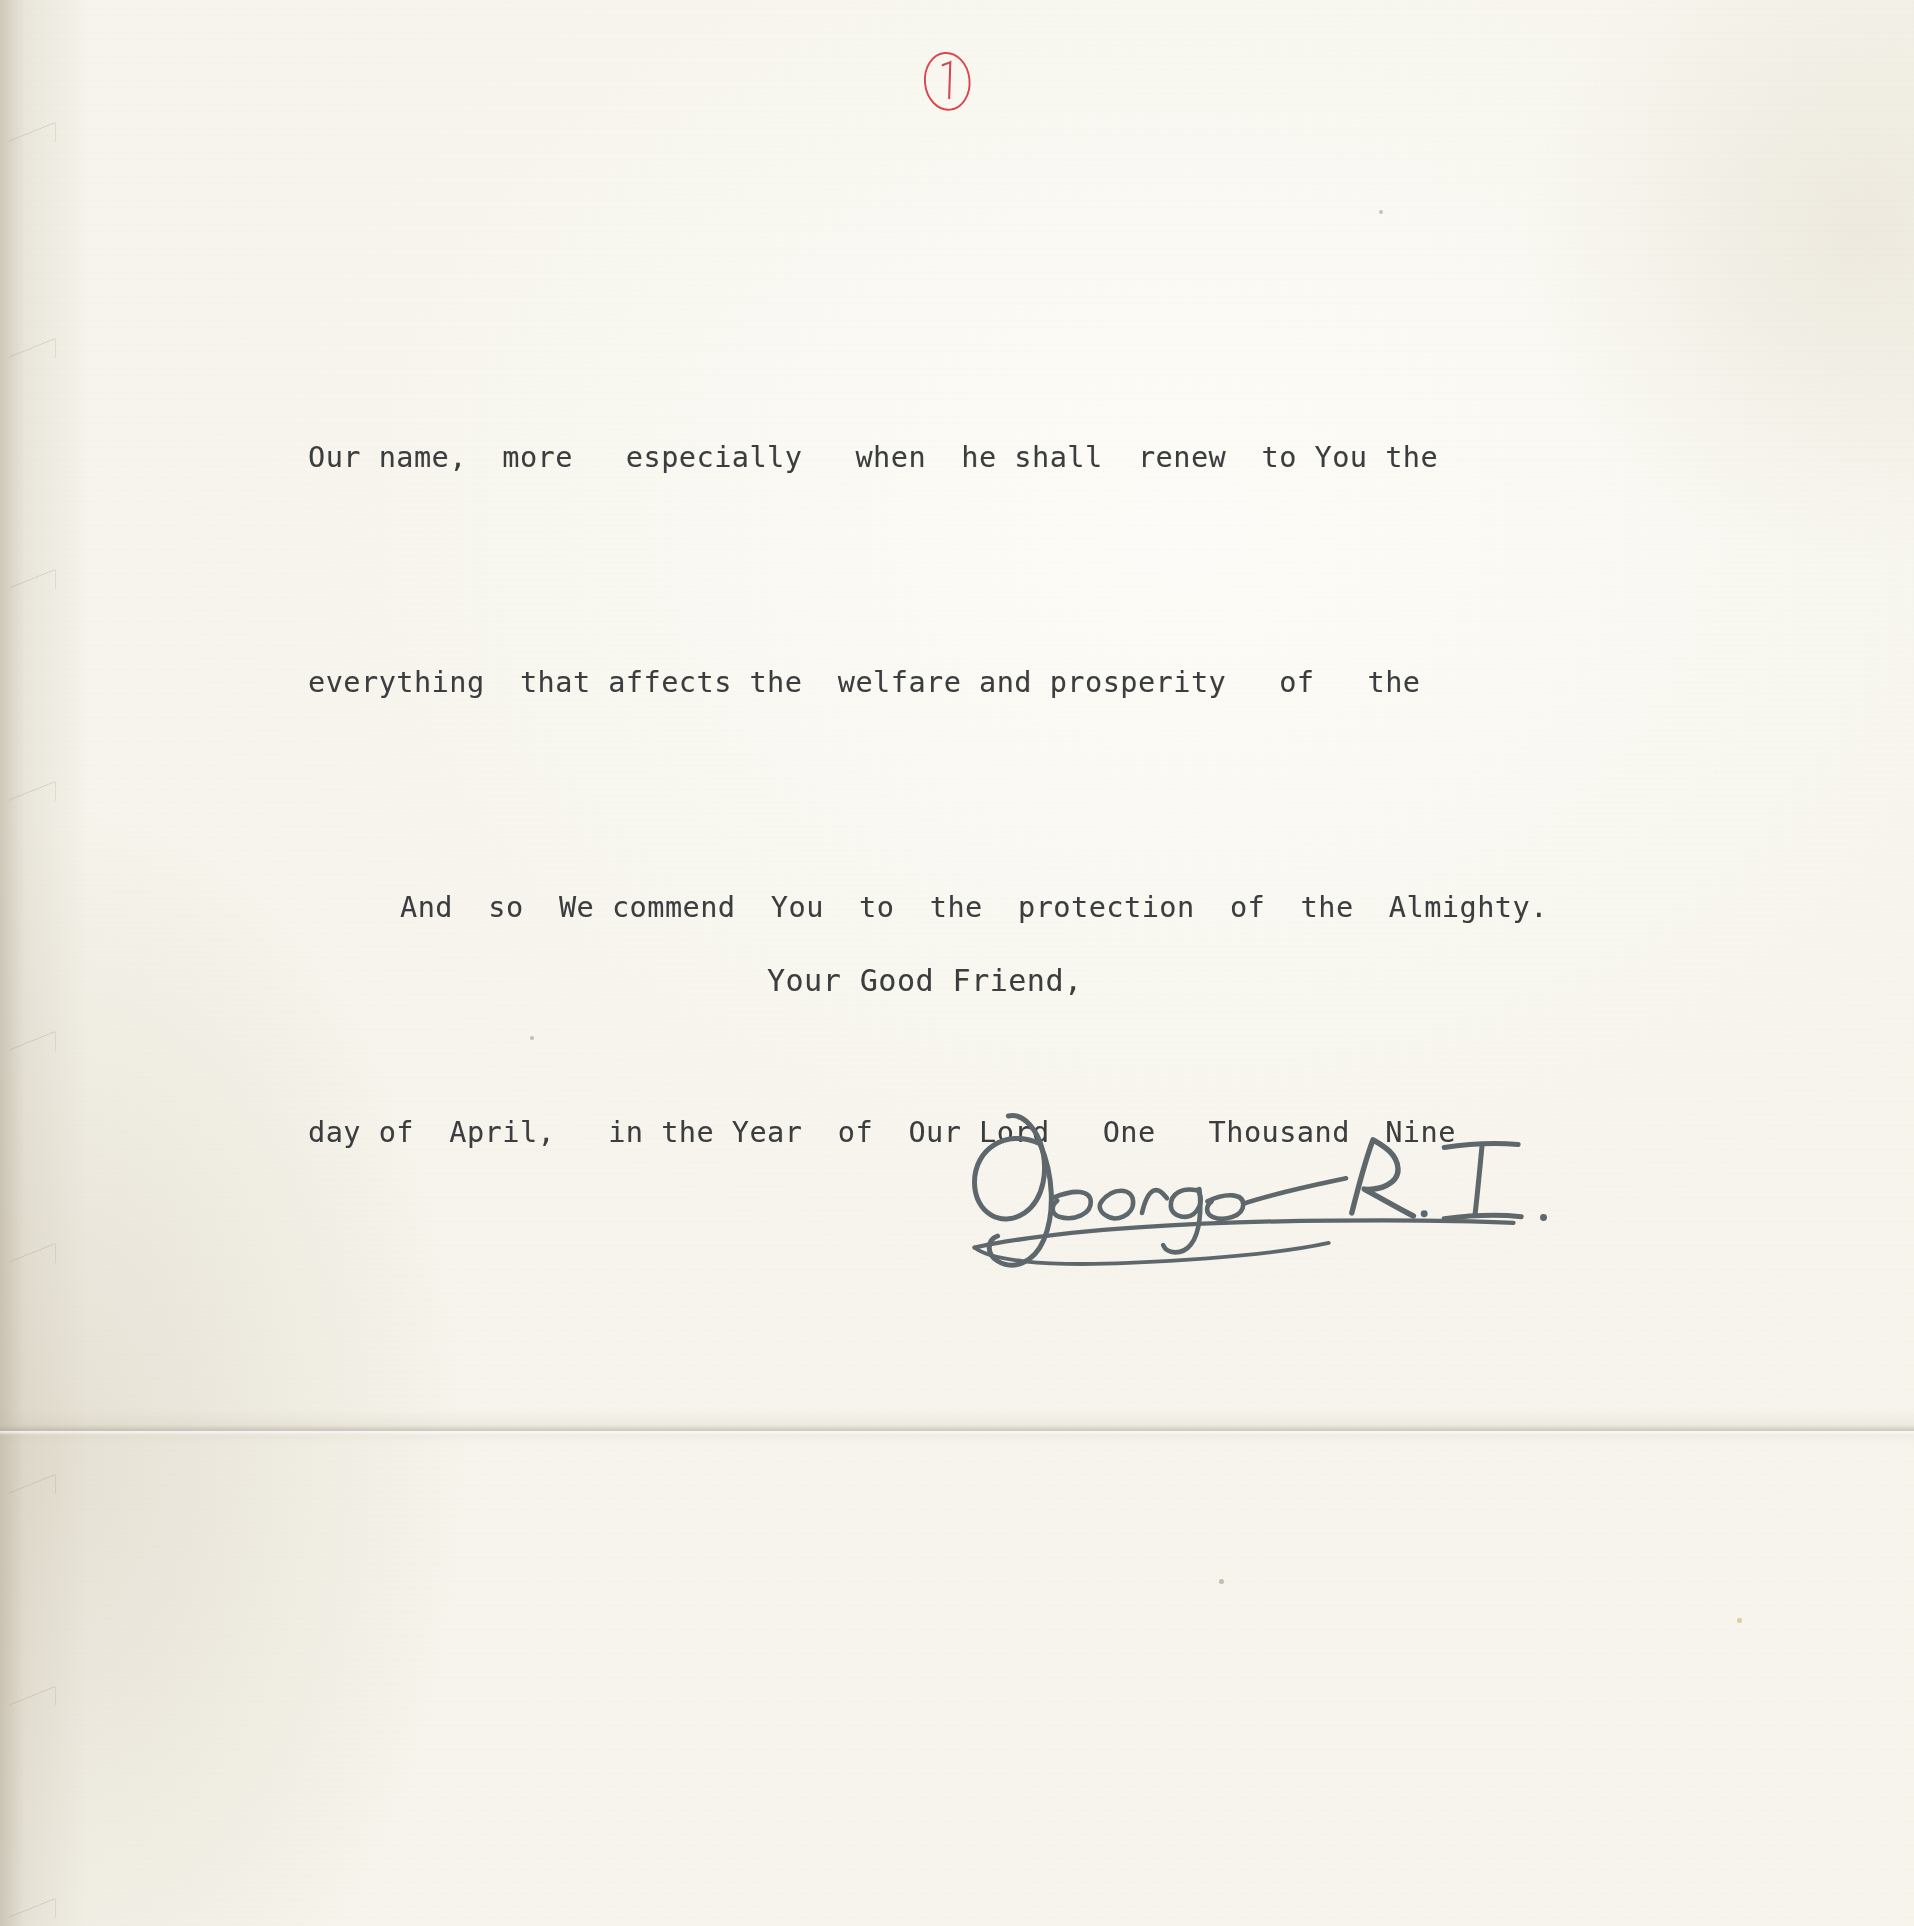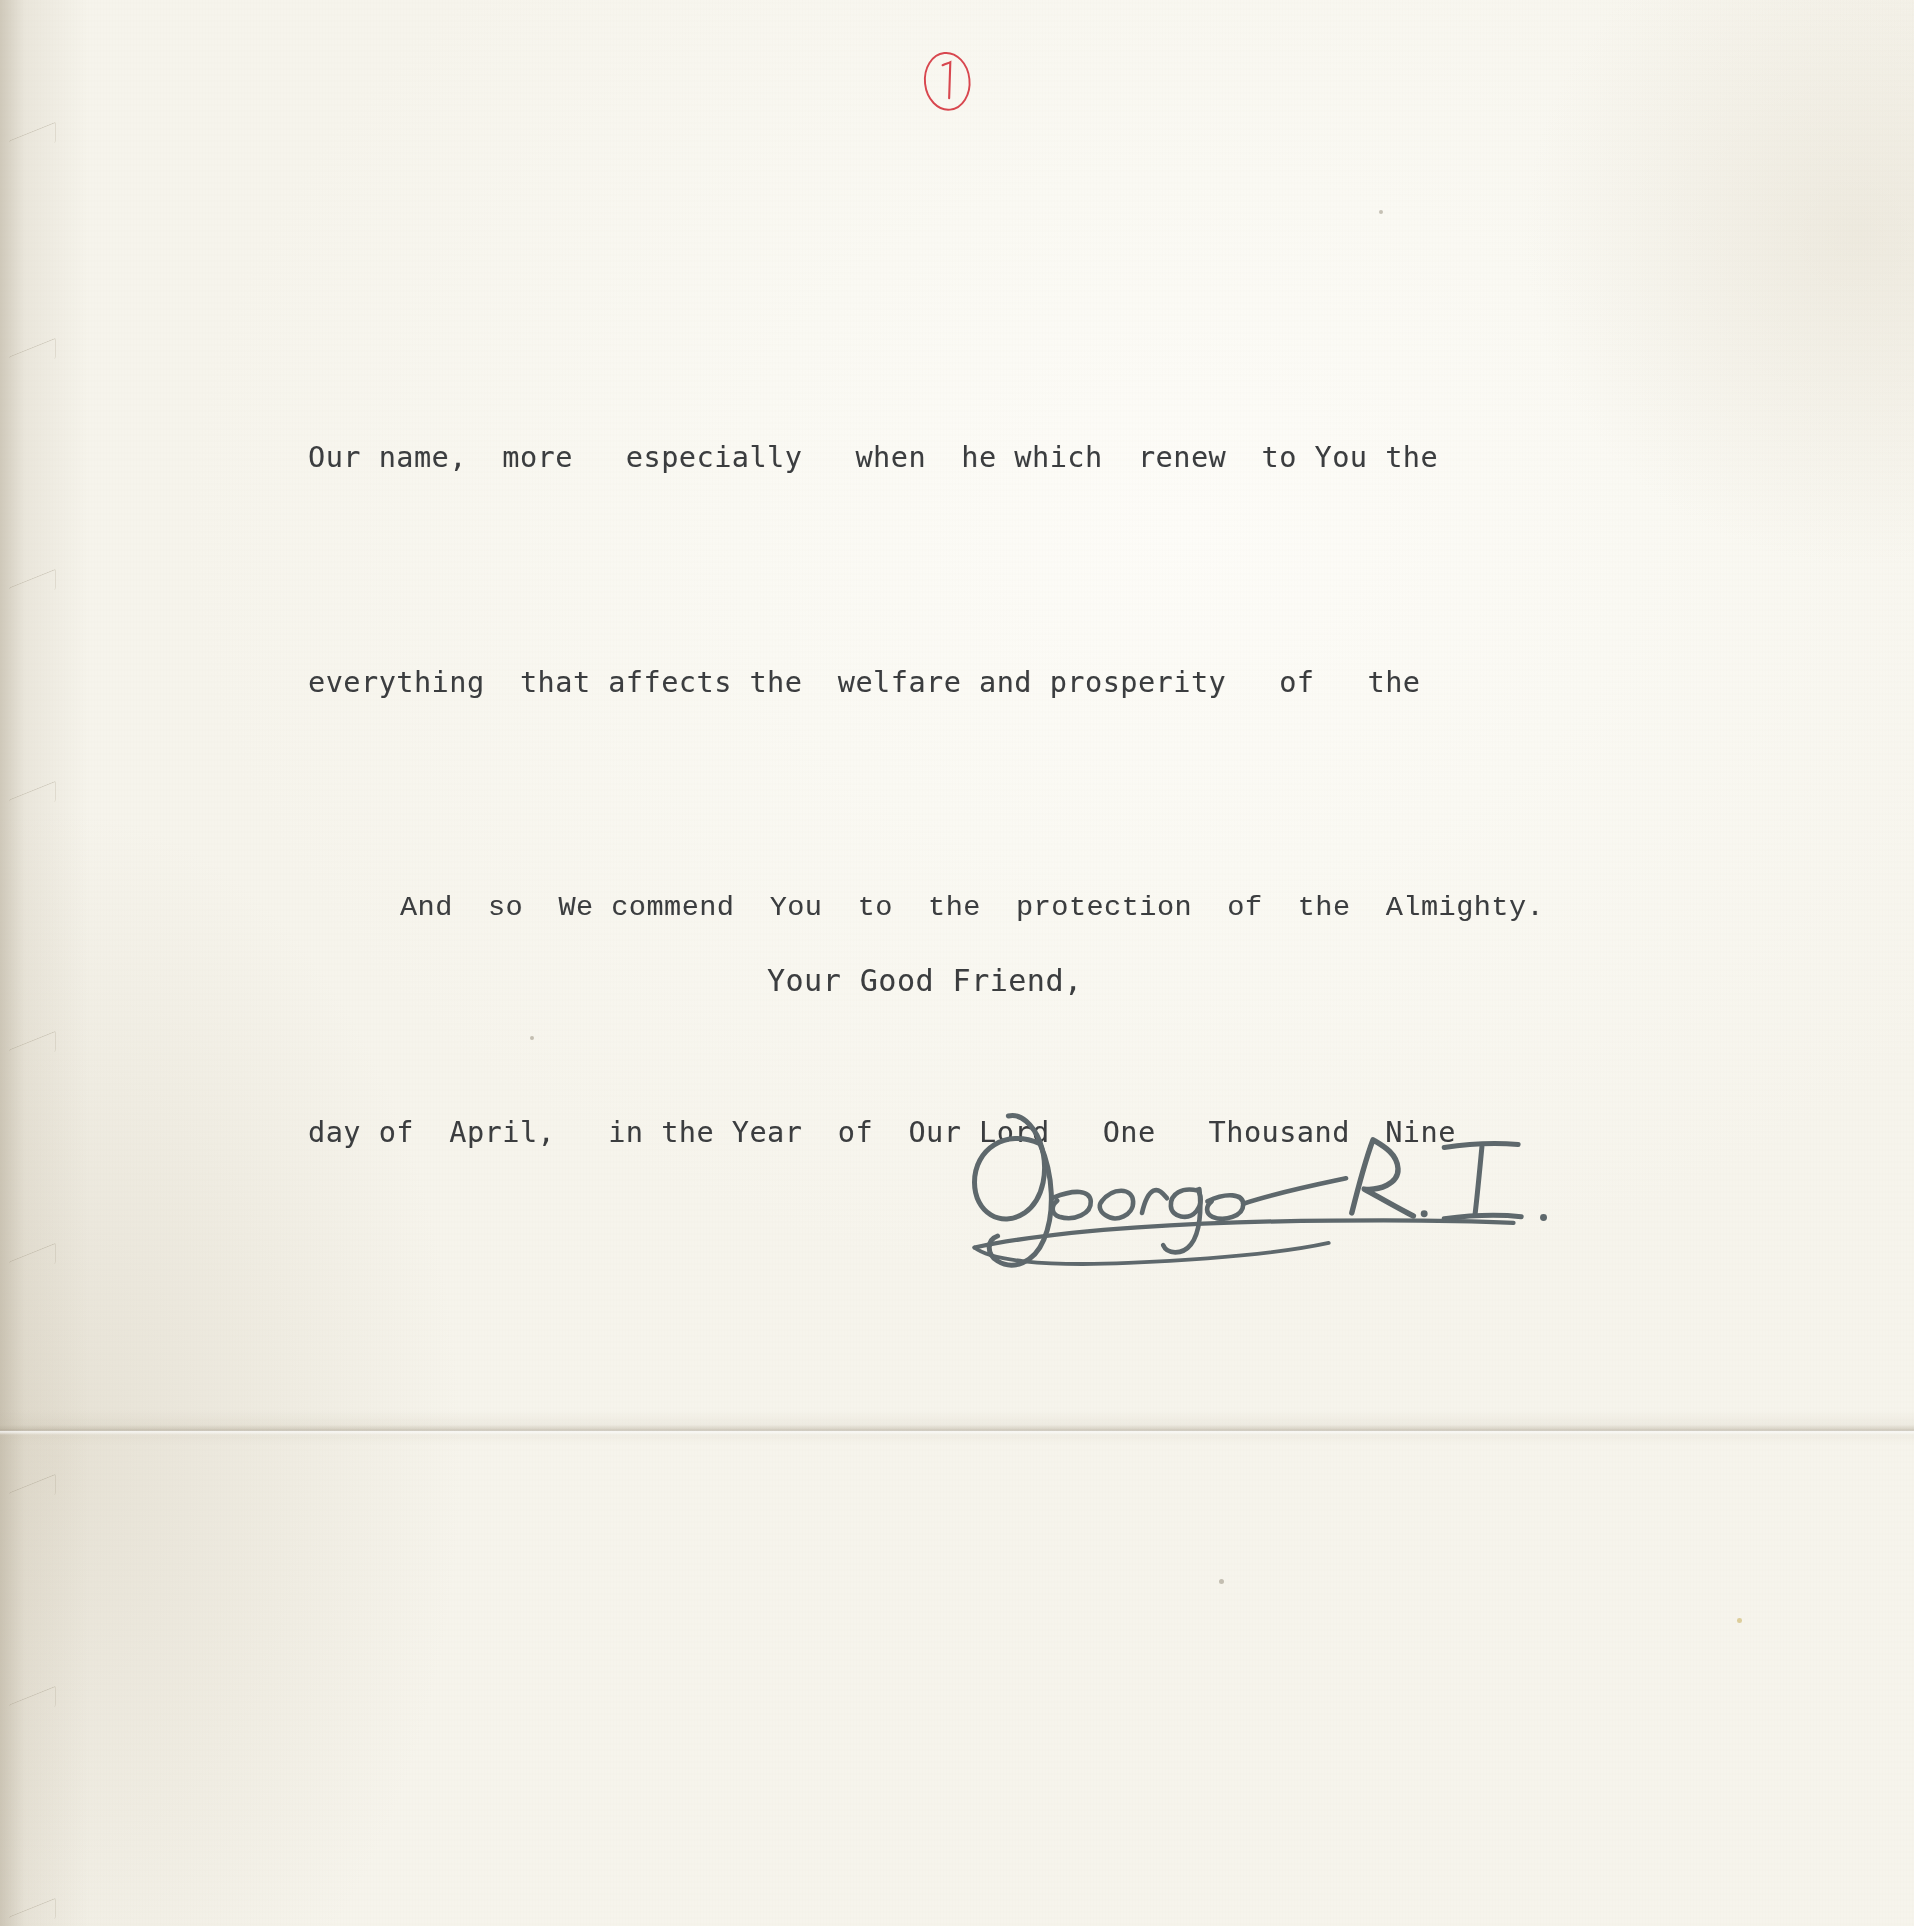--- a/index.html
+++ b/index.html
@@ -106,21 +106,21 @@
     top: 270px;
     width: 1379px;
     color: #3b3d3f;
     font-size: 28.5px;
     line-height: 75px;
     letter-spacing: 0.5px;
     white-space: pre;
     text-shadow: 0.3px 0.2px 0 rgba(90,92,96,0.28);
   }
   .typed .ln { display: block; }
-  .typed .indent { padding-left: 92px; font-family: Liberation Mono, monospace; }
+  .typed .indent { padding-left: 92px; }
 
   .salut {
     position: absolute;
     left: 767px;
     top: 963px;
     color: #3b3d3f;
     font-size: 30px;
     letter-spacing: 0.5px;
     white-space: pre;
     text-shadow: 0.3px 0.2px 0 rgba(90,92,96,0.28);
@@ -167,21 +167,21 @@
   <div class="speck" style="left:1737px; top:1618px; width:4.6px; height:4.6px; background:rgba(190,160,60,0.45);"></div>
 
   <div class="pagenum">
     <svg viewBox="0 0 160 190" width="62" height="73" aria-hidden="true">
       <ellipse cx="78" cy="92" rx="58" ry="74" fill="none" stroke="#d8474f" stroke-width="5" stroke-linecap="round" transform="rotate(-6 78 92)"></ellipse>
       <path d="M66 50 C74 46, 82 44, 86 42 L83 136" fill="none" stroke="#d8474f" stroke-width="5.5" stroke-linecap="round"></path>
     </svg>
   </div>
 
   <div class="typed">
-    <span class="ln">Our name,  more   especially   when  he which  renew  to You the</span>
+    <span class="ln">Our name,  more   especially   when  he shall  renew  to You the</span>
     <span class="ln">everything  that affects the  welfare and prosperity   of   the</span>
     <span class="ln indent">And  so  We commend  You  to  the  protection  of  the  Almighty.</span>
     <span class="ln">day of  April,   in the Year  of  Our Lord   One   Thousand  Nine</span>
     
   </div>
 
   <div class="salut">Your Good Friend,</div>
 
   <div class="signature">
     <svg viewBox="0 0 2000 520" preserveAspectRatio="none" aria-hidden="true">

